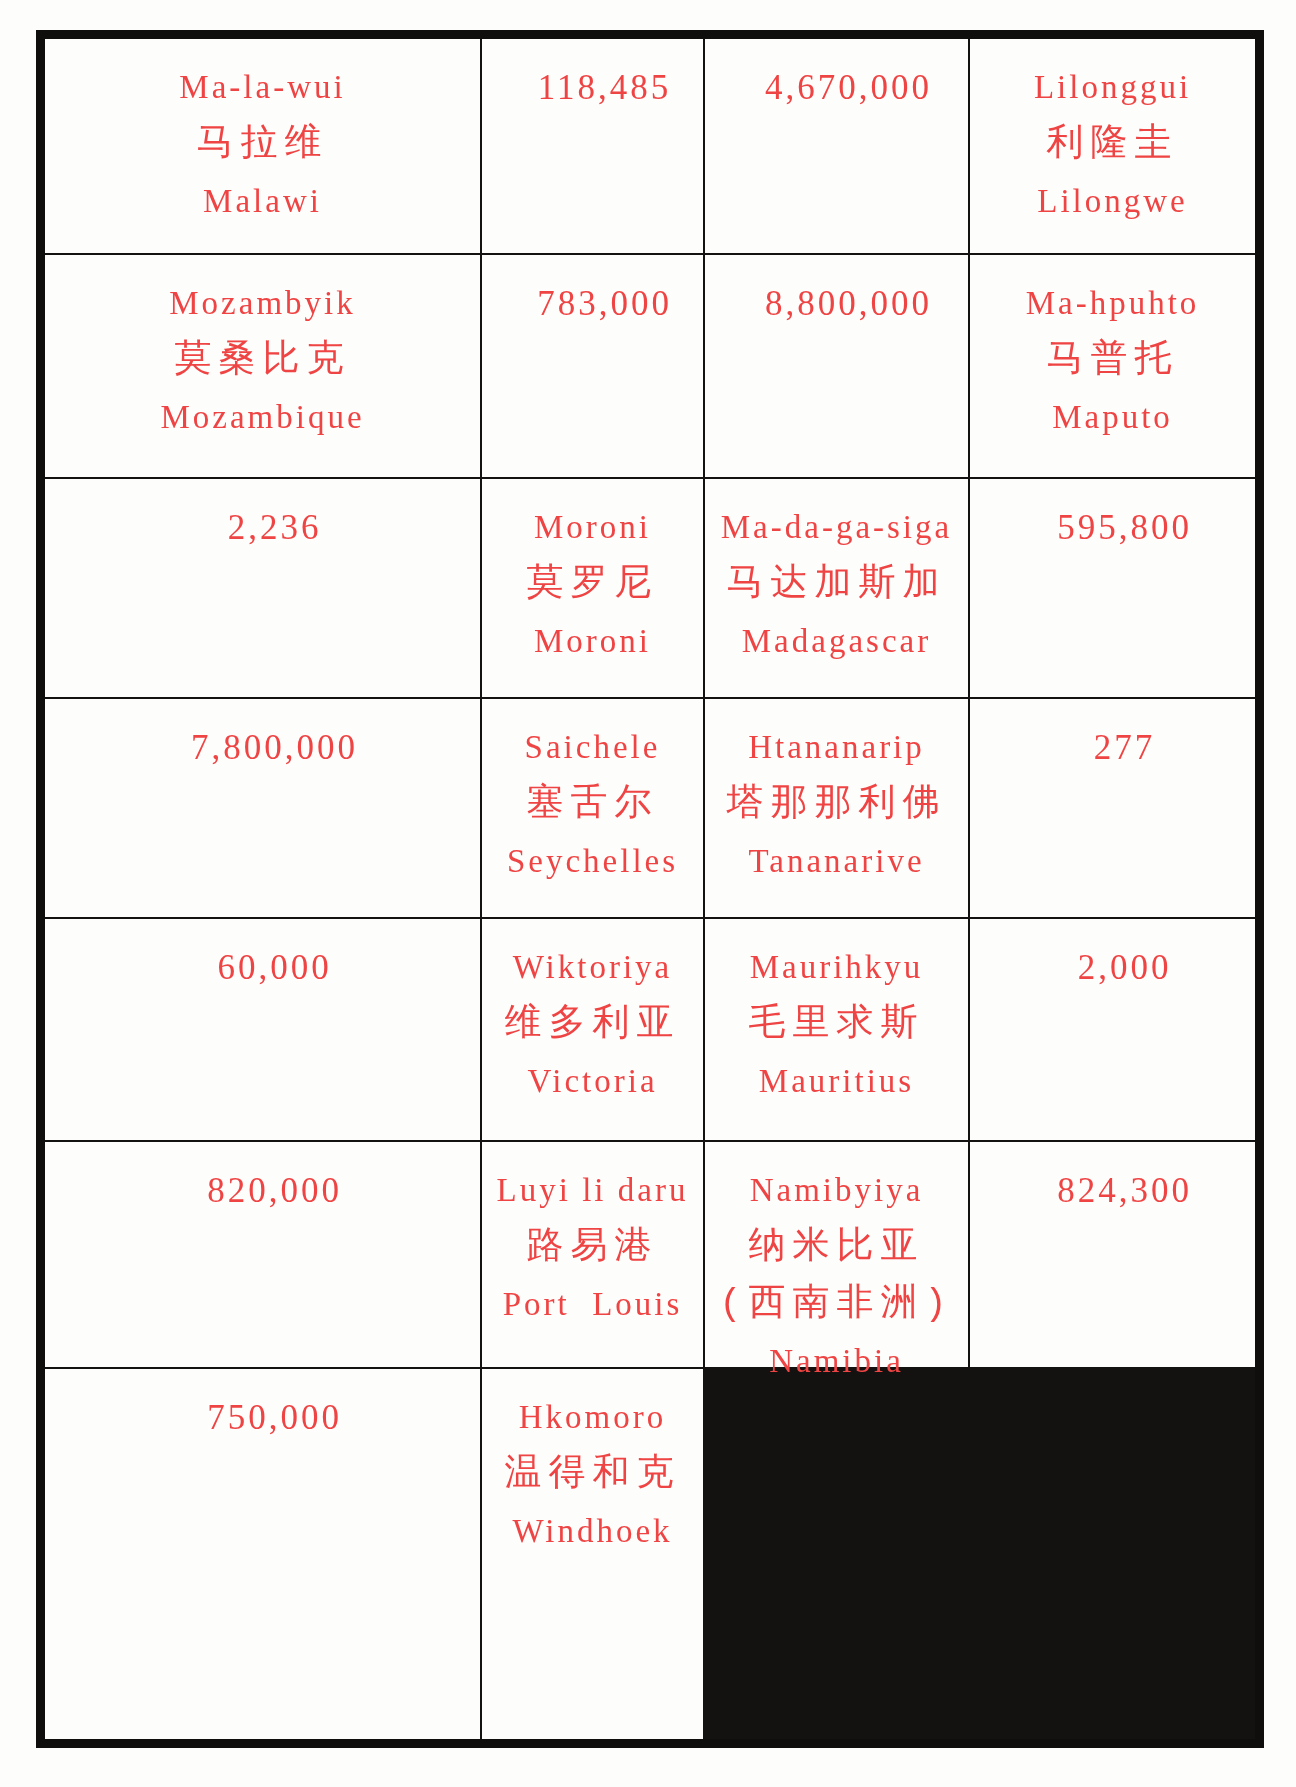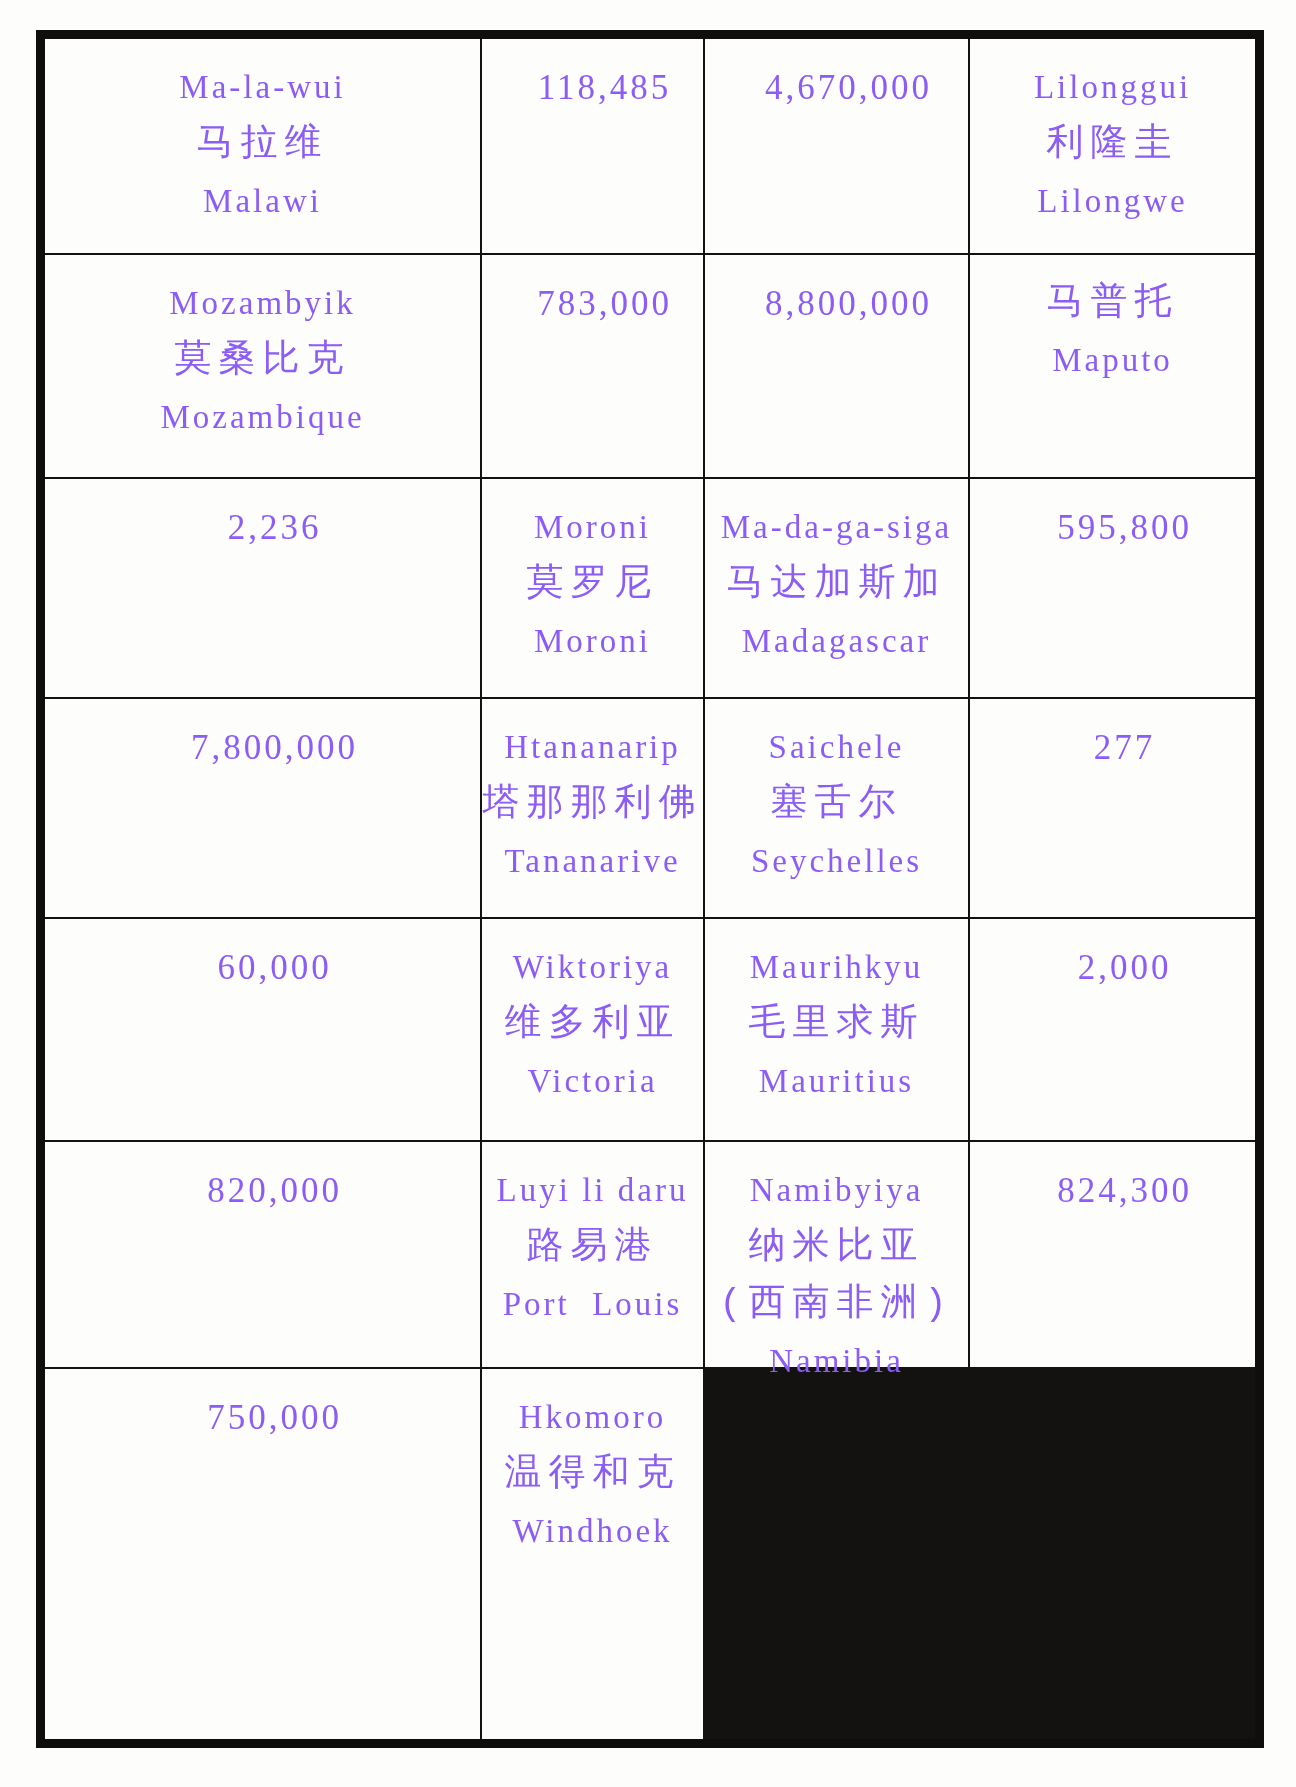--- a/index.html
+++ b/index.html
@@ -19,21 +19,21 @@
     display:grid;
     grid-template-columns:435px 221px 263px 285px;
     grid-template-rows:214px 222px 218px 218px 221px 225px 370px;
     gap:2px;
   }
   .cell{
     background:#fdfdfb;
     box-sizing:border-box;
     display:flex;flex-direction:column;align-items:center;
     padding-top:20px;
-    color:#8b5cf6;
+    color:#ef4444;
   }
   .line{
     line-height:57px;
     white-space:pre;
     text-align:center;
   }
   .lat{font-size:33px;letter-spacing:3px;}
   .cjk{font-size:37px;letter-spacing:7px;font-family:Liberation Mono, monospace;}
   .num{font-size:35px;letter-spacing:3px;line-height:57px;margin-left:24px;}
 </style>
@@ -65,20 +65,21 @@
       <div class="line cjk">莫桑比克</div>
       <div class="line lat">Mozambique</div>
     </div>
     <div class="cell">
       <div class="line num">783,000</div>
     </div>
     <div class="cell">
       <div class="line num">8,800,000</div>
     </div>
     <div class="cell">
+      <div class="line lat">Ma-hpuhto</div>
       <div class="line cjk">马普托</div>
       <div class="line lat">Maputo</div>
     </div>
 
     <div class="cell">
       <div class="line num">2,236</div>
     </div>
     <div class="cell">
       <div class="line lat">Moroni</div>
       <div class="line cjk">莫罗尼</div>
@@ -90,29 +91,29 @@
       <div class="line cjk">马达加斯加</div>
       <div class="line lat">Madagascar</div>
     </div>
     <div class="cell">
       <div class="line num">595,800</div>
     </div>
     <div class="cell">
       <div class="line num">7,800,000</div>
     </div>
     <div class="cell">
+      <div class="line lat">Saichele</div>
+      <div class="line cjk">塞舌尔</div>
+      <div class="line lat">Seychelles</div>
+    </div>
+
+    <div class="cell">
       <div class="line lat">Htananarip</div>
       <div class="line cjk">塔那那利佛</div>
       <div class="line lat">Tananarive</div>
-    </div>
-
-    <div class="cell">
-      <div class="line lat">Saichele</div>
-      <div class="line cjk">塞舌尔</div>
-      <div class="line lat">Seychelles</div>
     </div>
     <div class="cell">
       <div class="line num">277</div>
     </div>
     <div class="cell">
       <div class="line num">60,000</div>
     </div>
     <div class="cell">
       <div class="line lat">Wiktoriya</div>
       <div class="line cjk">维多利亚</div>

